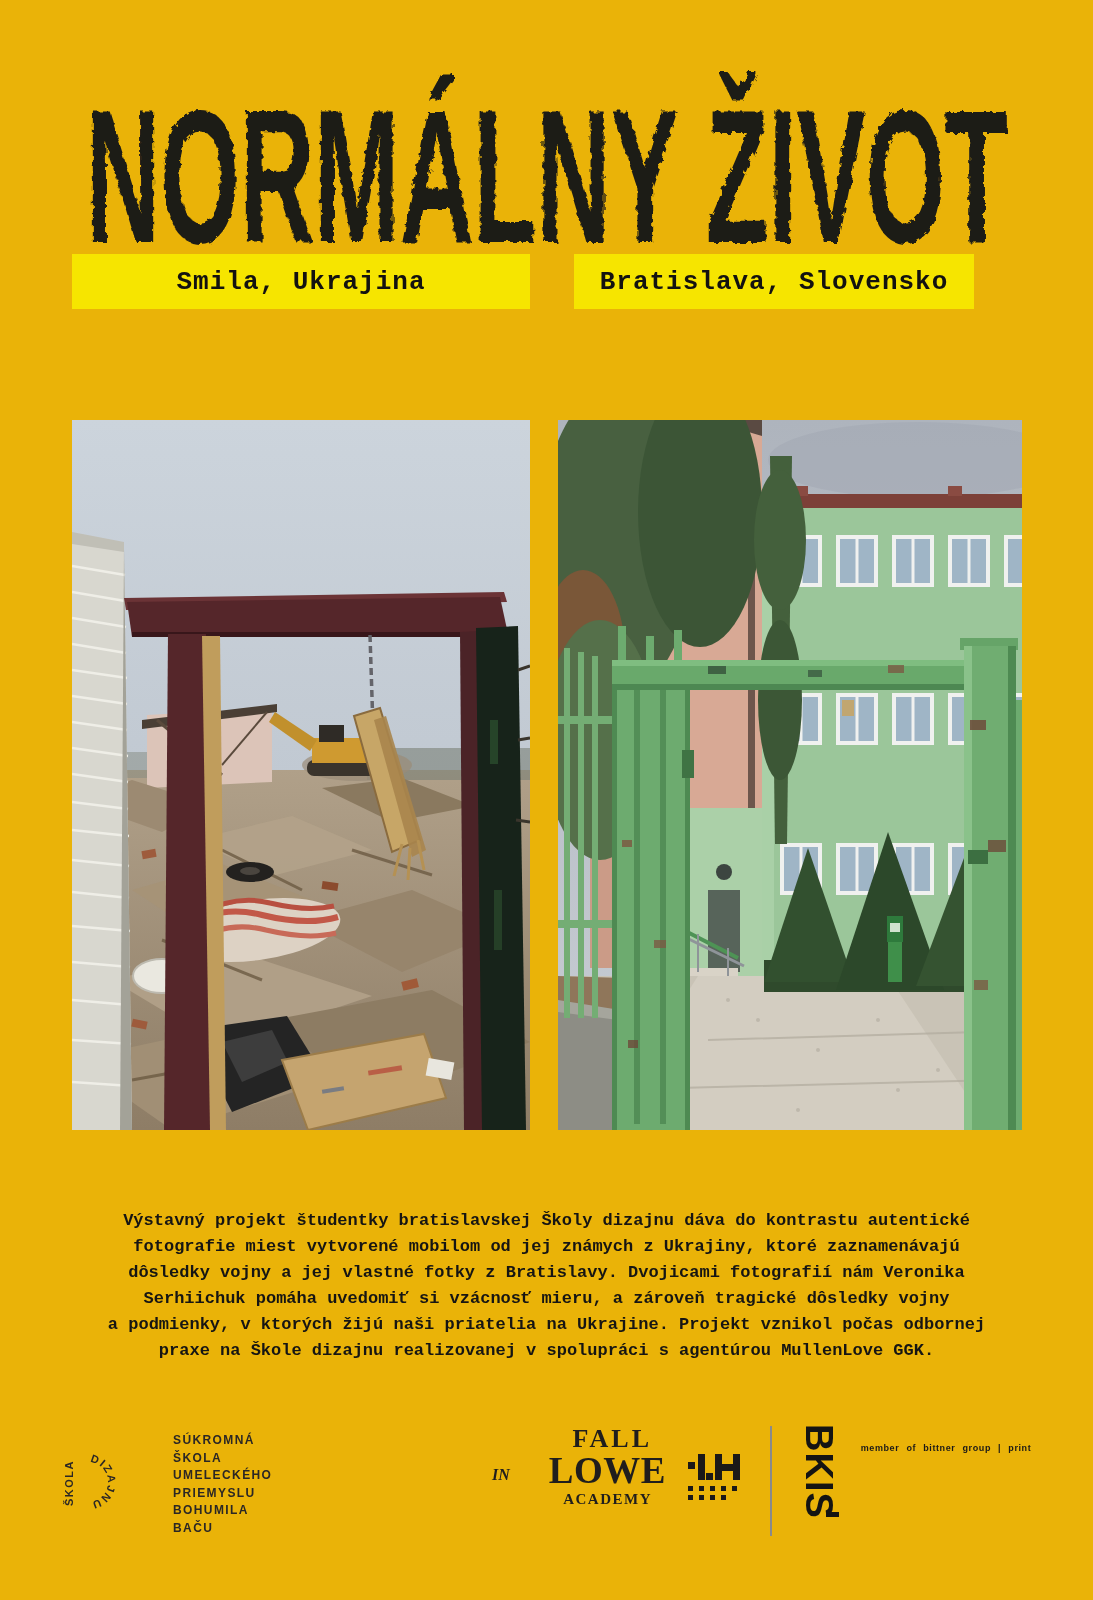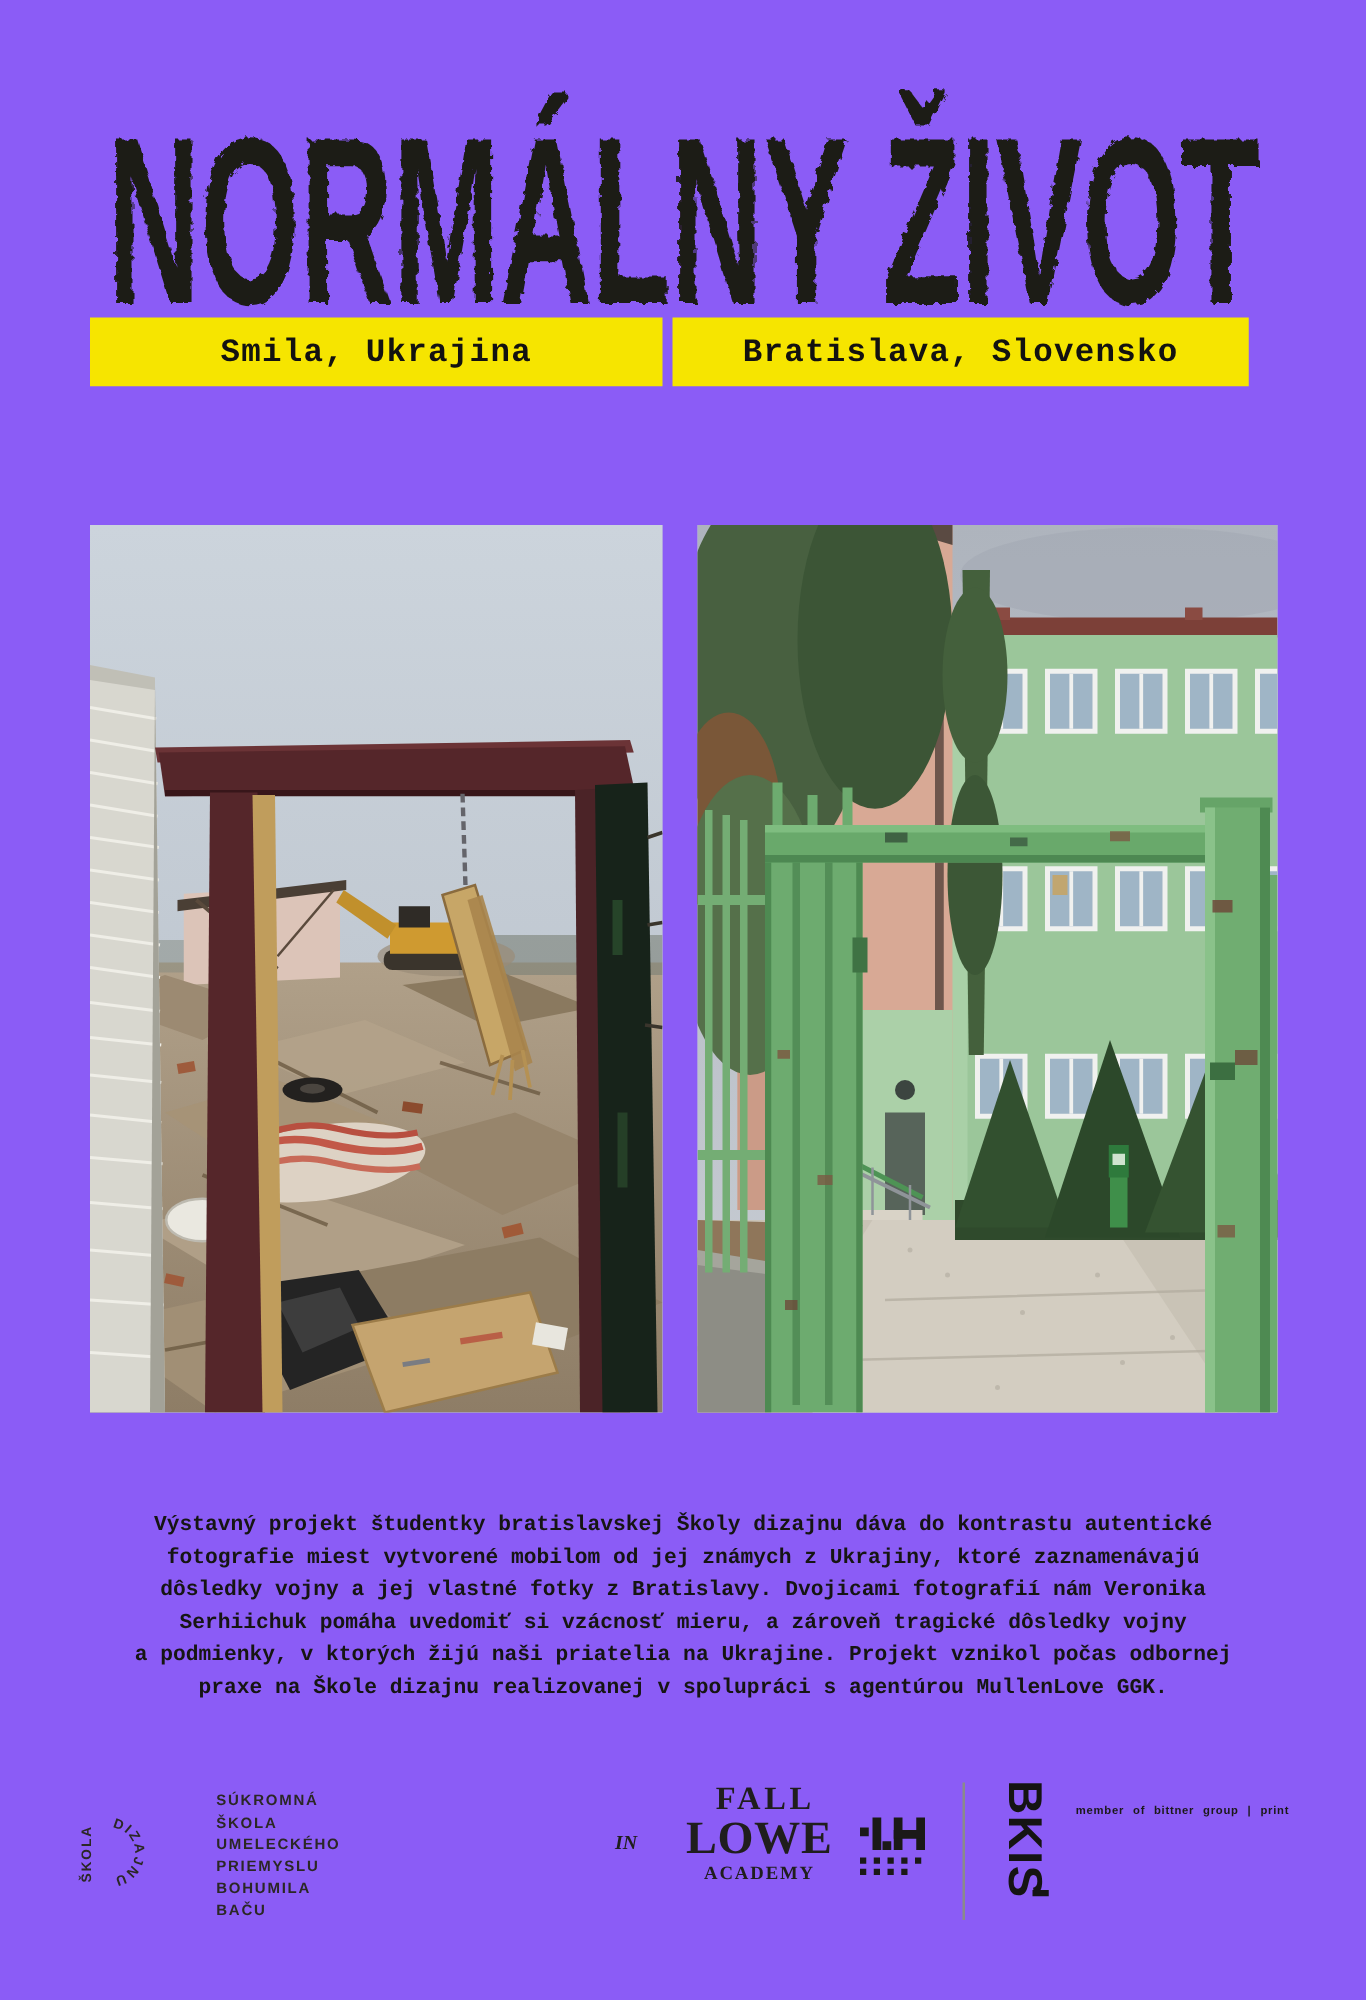--- a/index.html
+++ b/index.html
@@ -1,29 +1,29 @@
 <!DOCTYPE html>
 <html style="--accent-yellow: #F6E500; --ink: #1C1B19; --door-frame-maroon: #55262A; --gate-green: #6DAB6F; --school-facade-green: #9BC69A;"><head>
 <meta charset="utf-8">
 <style>
   html,body{margin:0;padding:0;background:#ffffff;}
-  .poster{position:relative;width:1093px;height:1600px;background:#8b5cf6;overflow:hidden;
+  .poster{position:relative;width:1093px;height:1600px;background:#eab308;overflow:hidden;
           font-family:"Liberation Sans",sans-serif;color:#1c1b19;}
   svg{overflow:visible;}
   .photo svg{overflow:hidden;display:block;width:100%;height:100%;}
 
   
   .title-wrap{position:absolute;left:0;top:62px;width:1093px;display:flex;justify-content:center;}
   .title-svg text{fill:var(--ink,#1c1b19);font-family:"Liberation Sans",sans-serif;font-weight:bold;}
 
   
   .bar{position:absolute;top:254px;height:55px;background:var(--accent-yellow,#f6e500);
        display:flex;align-items:center;justify-content:center;}
   .bar-left{left:72px;width:458px;}
-  .bar-right{left:538px;width:461px;}
+  .bar-right{left:574px;width:400px;}
   .bar span{font-family:"Liberation Mono","DejaVu Sans Mono",monospace;font-weight:bold;
             font-size:26px;letter-spacing:1px;color:#131210;}
 
   
   .photo{position:absolute;top:420px;height:710px;background:#c4ccd4;}
   .photo-left{left:72px;width:458px;}
   .photo-right{left:558px;width:464px;}
 
   
   .description{position:absolute;left:59px;top:1208px;width:975px;

